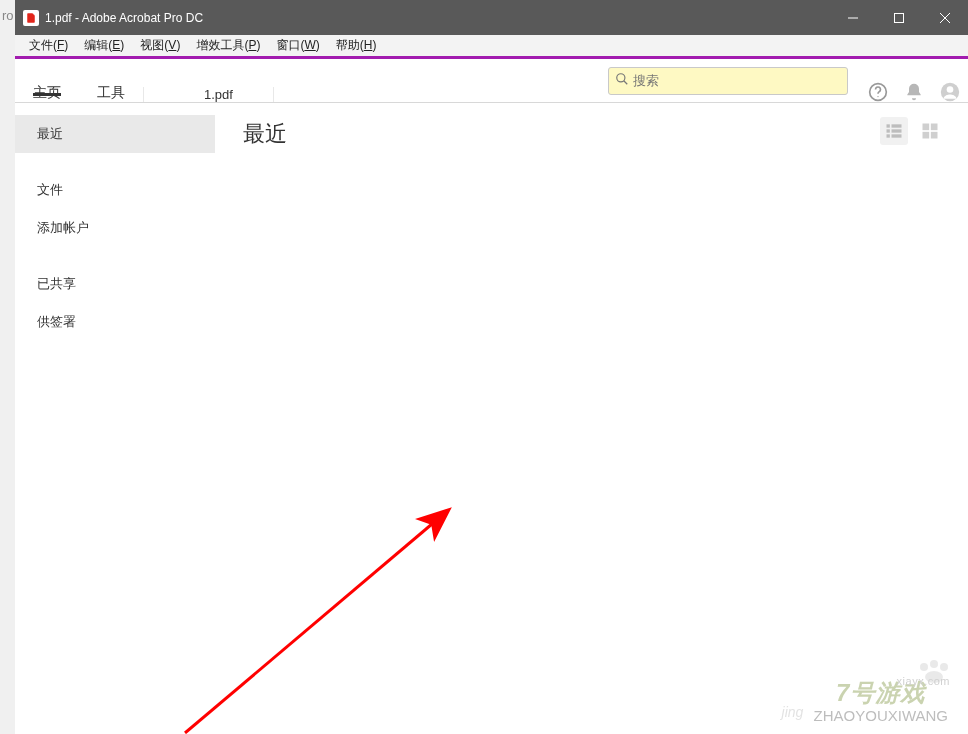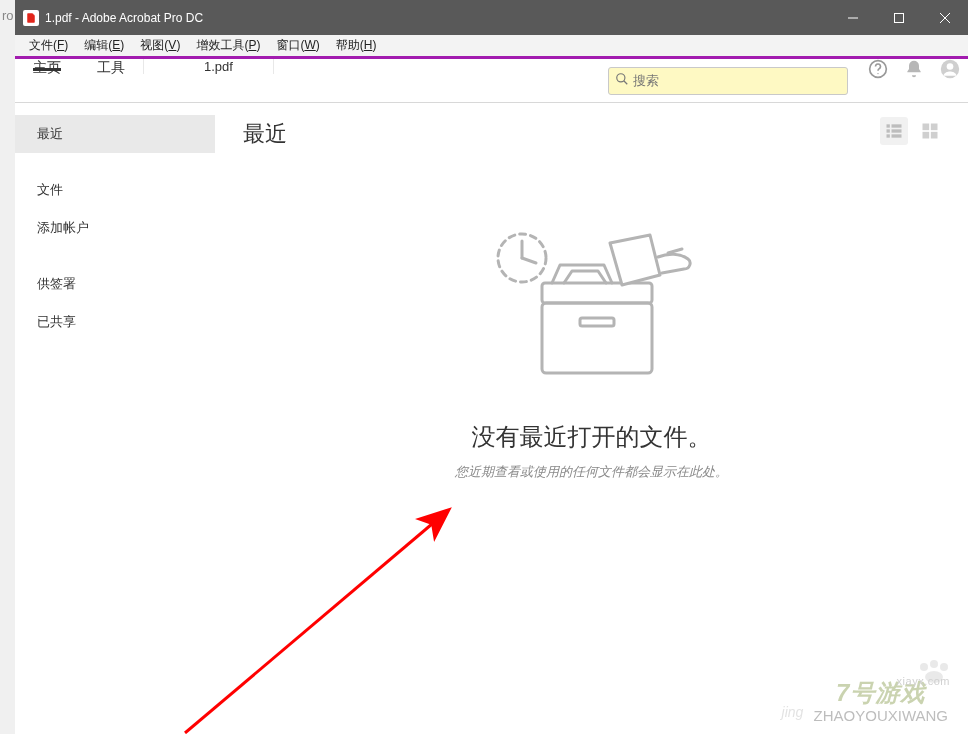--- a/index.html
+++ b/index.html
@@ -20,21 +20,21 @@
 .titlebar .spacer { flex: 1; }
 .titlebar .winbtn { width: 46px; height: 30px; display:flex; align-items:center; justify-content:center; cursor:pointer; }
 .titlebar svg { stroke: #fff; }
 
 
 .menubar { height: 24px; background: #f3f3f3; display: flex; align-items: center; padding: 0 6px; font-size: 12px; color: #222; border-bottom: 3px solid #a21caf; }
 .menubar .menu-item { padding: 3px 8px; cursor:pointer; }
 .menubar .menu-item .ul { text-decoration: underline; }
 
 
-.toolbar { height: 44px; background: #fff; display: flex; align-items: flex-start; border-bottom: 1px solid #d8d8d8; }
+.toolbar { height: 44px; background: #fff; display: flex; align-items: flex-end; border-bottom: 1px solid #d8d8d8; }
 .toolbar .tab { padding: 0 18px; display:flex; align-items:center; font-size: 14px; color:#333; cursor:pointer; position:relative; }
 .toolbar .tab.active { font-weight: 500; }
 .toolbar .tab.active::after { content:""; position:absolute; bottom:6px; left:18px; right:18px; height:3px; background:#333; }
 .toolbar .doc-tab { padding: 0 40px 0 60px; display:flex; align-items:center; font-size:13px; color:#333; border-left:1px solid #e8e8e8; border-right:1px solid #e8e8e8; cursor:pointer; }
 .toolbar .tb-spacer { flex:1; }
 .toolbar .search-box { align-self:center; margin-right:12px; width:240px; height:28px; border:1px solid #c9c9c9; border-radius:3px; display:flex; align-items:center; padding:0 6px; background:#fef9c3; }
 .toolbar .search-box svg { flex:0 0 auto; margin-right:4px; }
 .toolbar .search-box input { border:none; outline:none; flex:1; font-size:13px; color:#333; background:transparent; }
 .toolbar .tb-icon { width:36px; display:flex; align-items:center; justify-content:center; cursor:pointer; color:#a5a5a5; }
 .toolbar .tb-icon svg { width:20px; height:20px; }
@@ -150,22 +150,22 @@
   </div>
 
   <div class="content">
 
     <div class="sidebar">
       <div class="sb-item selected">最近</div>
       <div class="sb-gap"></div>
       <div class="sb-item">文件</div>
       <div class="sb-item">添加帐户</div>
       <div class="sb-gap"></div>
+      <div class="sb-item">已共享</div>
       <div class="sb-item">供签署</div>
-      <div class="sb-item">已共享</div>
     </div>
 
     <div class="main">
       <div class="page-title">最近</div>
 
       <div class="view-toggles">
         <div class="vt active">
           <svg width="20" height="20" viewBox="0 0 24 24" fill="currentColor">
               <rect x="3" y="4" width="4" height="4"></rect>
               <rect x="9" y="4" width="12" height="4"></rect>
@@ -178,44 +178,20 @@
         <div class="vt">
           <svg width="20" height="20" viewBox="0 0 24 24" fill="currentColor">
               <rect x="3" y="3" width="8" height="8"></rect>
               <rect x="13" y="3" width="8" height="8"></rect>
               <rect x="3" y="13" width="8" height="8"></rect>
               <rect x="13" y="13" width="8" height="8"></rect>
             </svg>
         </div>
       </div>
 
-      <div class="empty">
-        <span>
-          <svg width="220" height="170" viewBox="0 0 220 170" fill="none" stroke="#b4b4b4" stroke-width="3" stroke-linecap="round" stroke-linejoin="round">
-
-            <circle cx="40" cy="35" r="24" stroke-dasharray="6 5"></circle>
-            <line x1="40" y1="35" x2="40" y2="18"></line>
-            <line x1="40" y1="35" x2="54" y2="40"></line>
-
-            <rect x="60" y="80" width="110" height="70" rx="4"></rect>
-            <rect x="60" y="60" width="110" height="20" rx="3"></rect>
-            <rect x="98" y="95" width="34" height="8" rx="2"></rect>
-
-            <path d="M70 60 L78 42 L122 42 L130 60"></path>
-            <path d="M82 60 L90 48 L116 48 L124 60"></path>
-
-            <path d="M128 20 L168 12 L178 52 L140 62 Z" fill="#fff"></path>
-
-            <path d="M176 34 C186 30 198 30 206 36 C210 39 208 46 202 46 L180 50"></path>
-            <path d="M186 30 L200 26"></path>
-          </svg>
-        </span>
-        <div class="e-title">没有最近打开的文件。</div>
-        <div class="e-sub">您近期查看或使用的任何文件都会显示在此处。</div>
-      </div>
 
       <svg class="arrow-svg" style="left:-60px; top:380px;" width="360" height="260">
         <defs>
           <marker id="ah" markerWidth="12" markerHeight="12" refX="9" refY="5" orient="auto">
             <path d="M0,0 L12,5 L0,10 L3,5 Z" fill="#ff0000"></path>
           </marker>
         </defs>
         <line x1="30" y1="250" x2="290" y2="30" stroke="#ff0000" stroke-width="3" marker-end="url(#ah)"></line>
       </svg>
 

